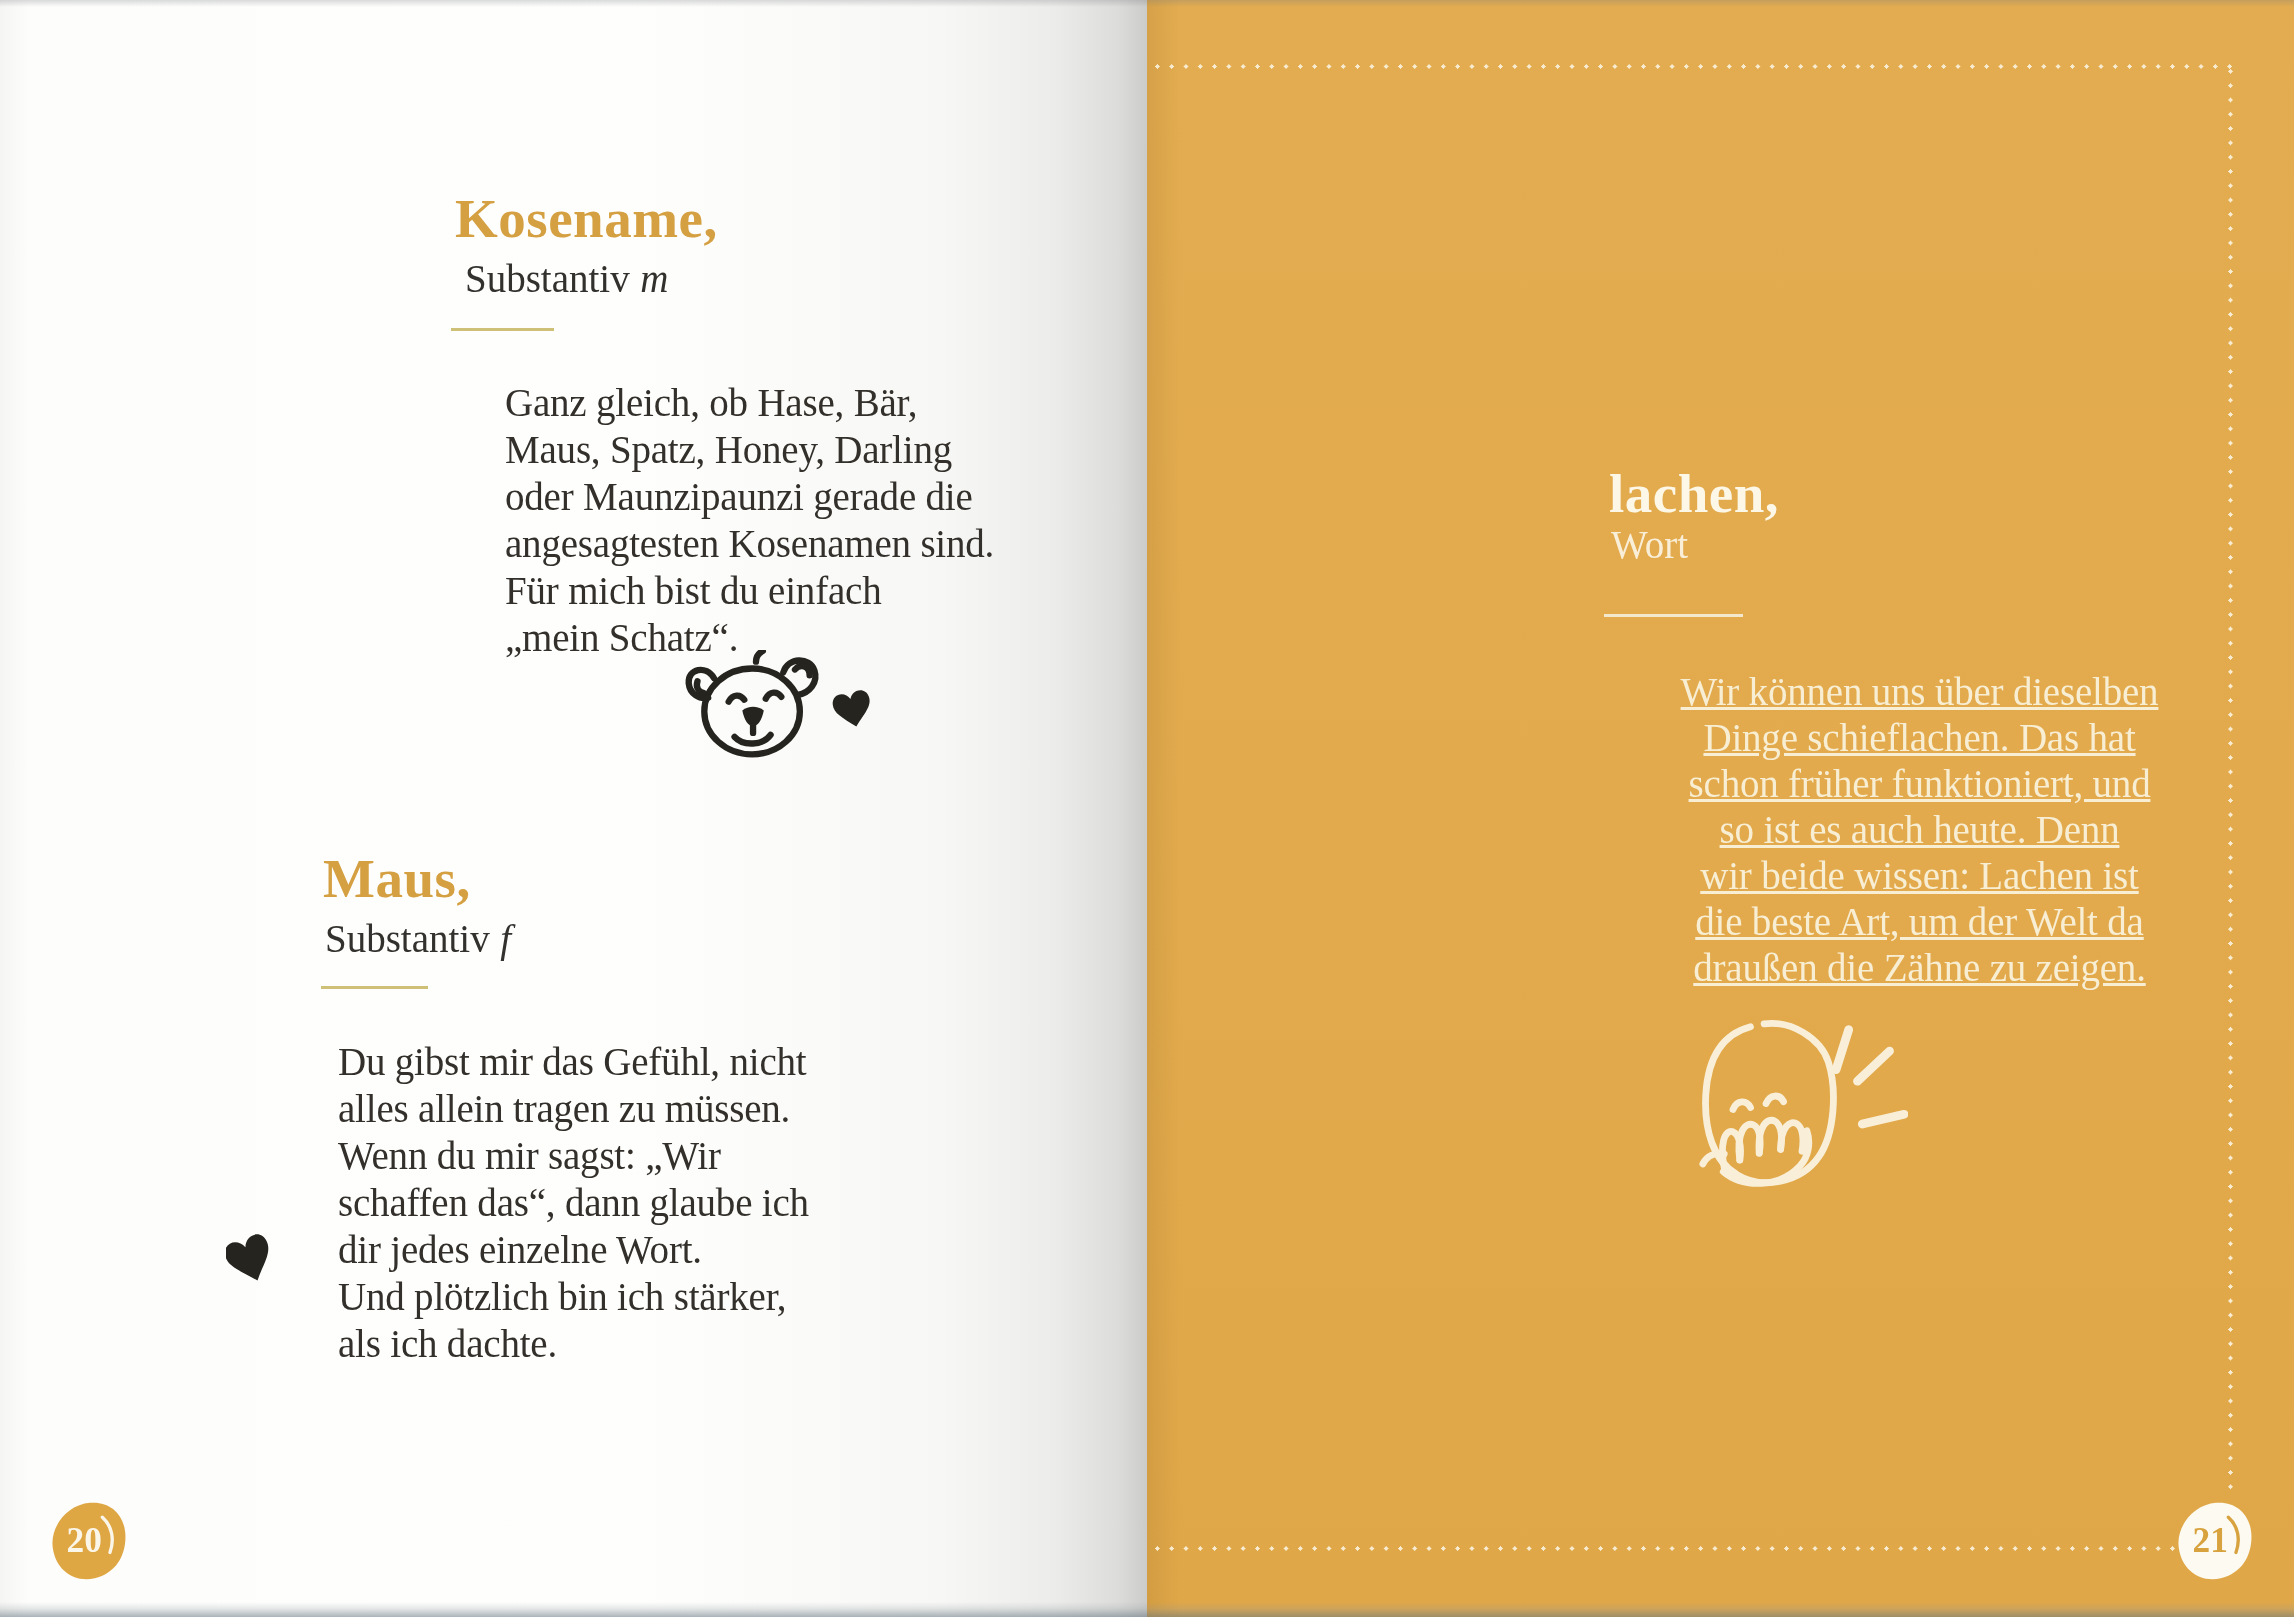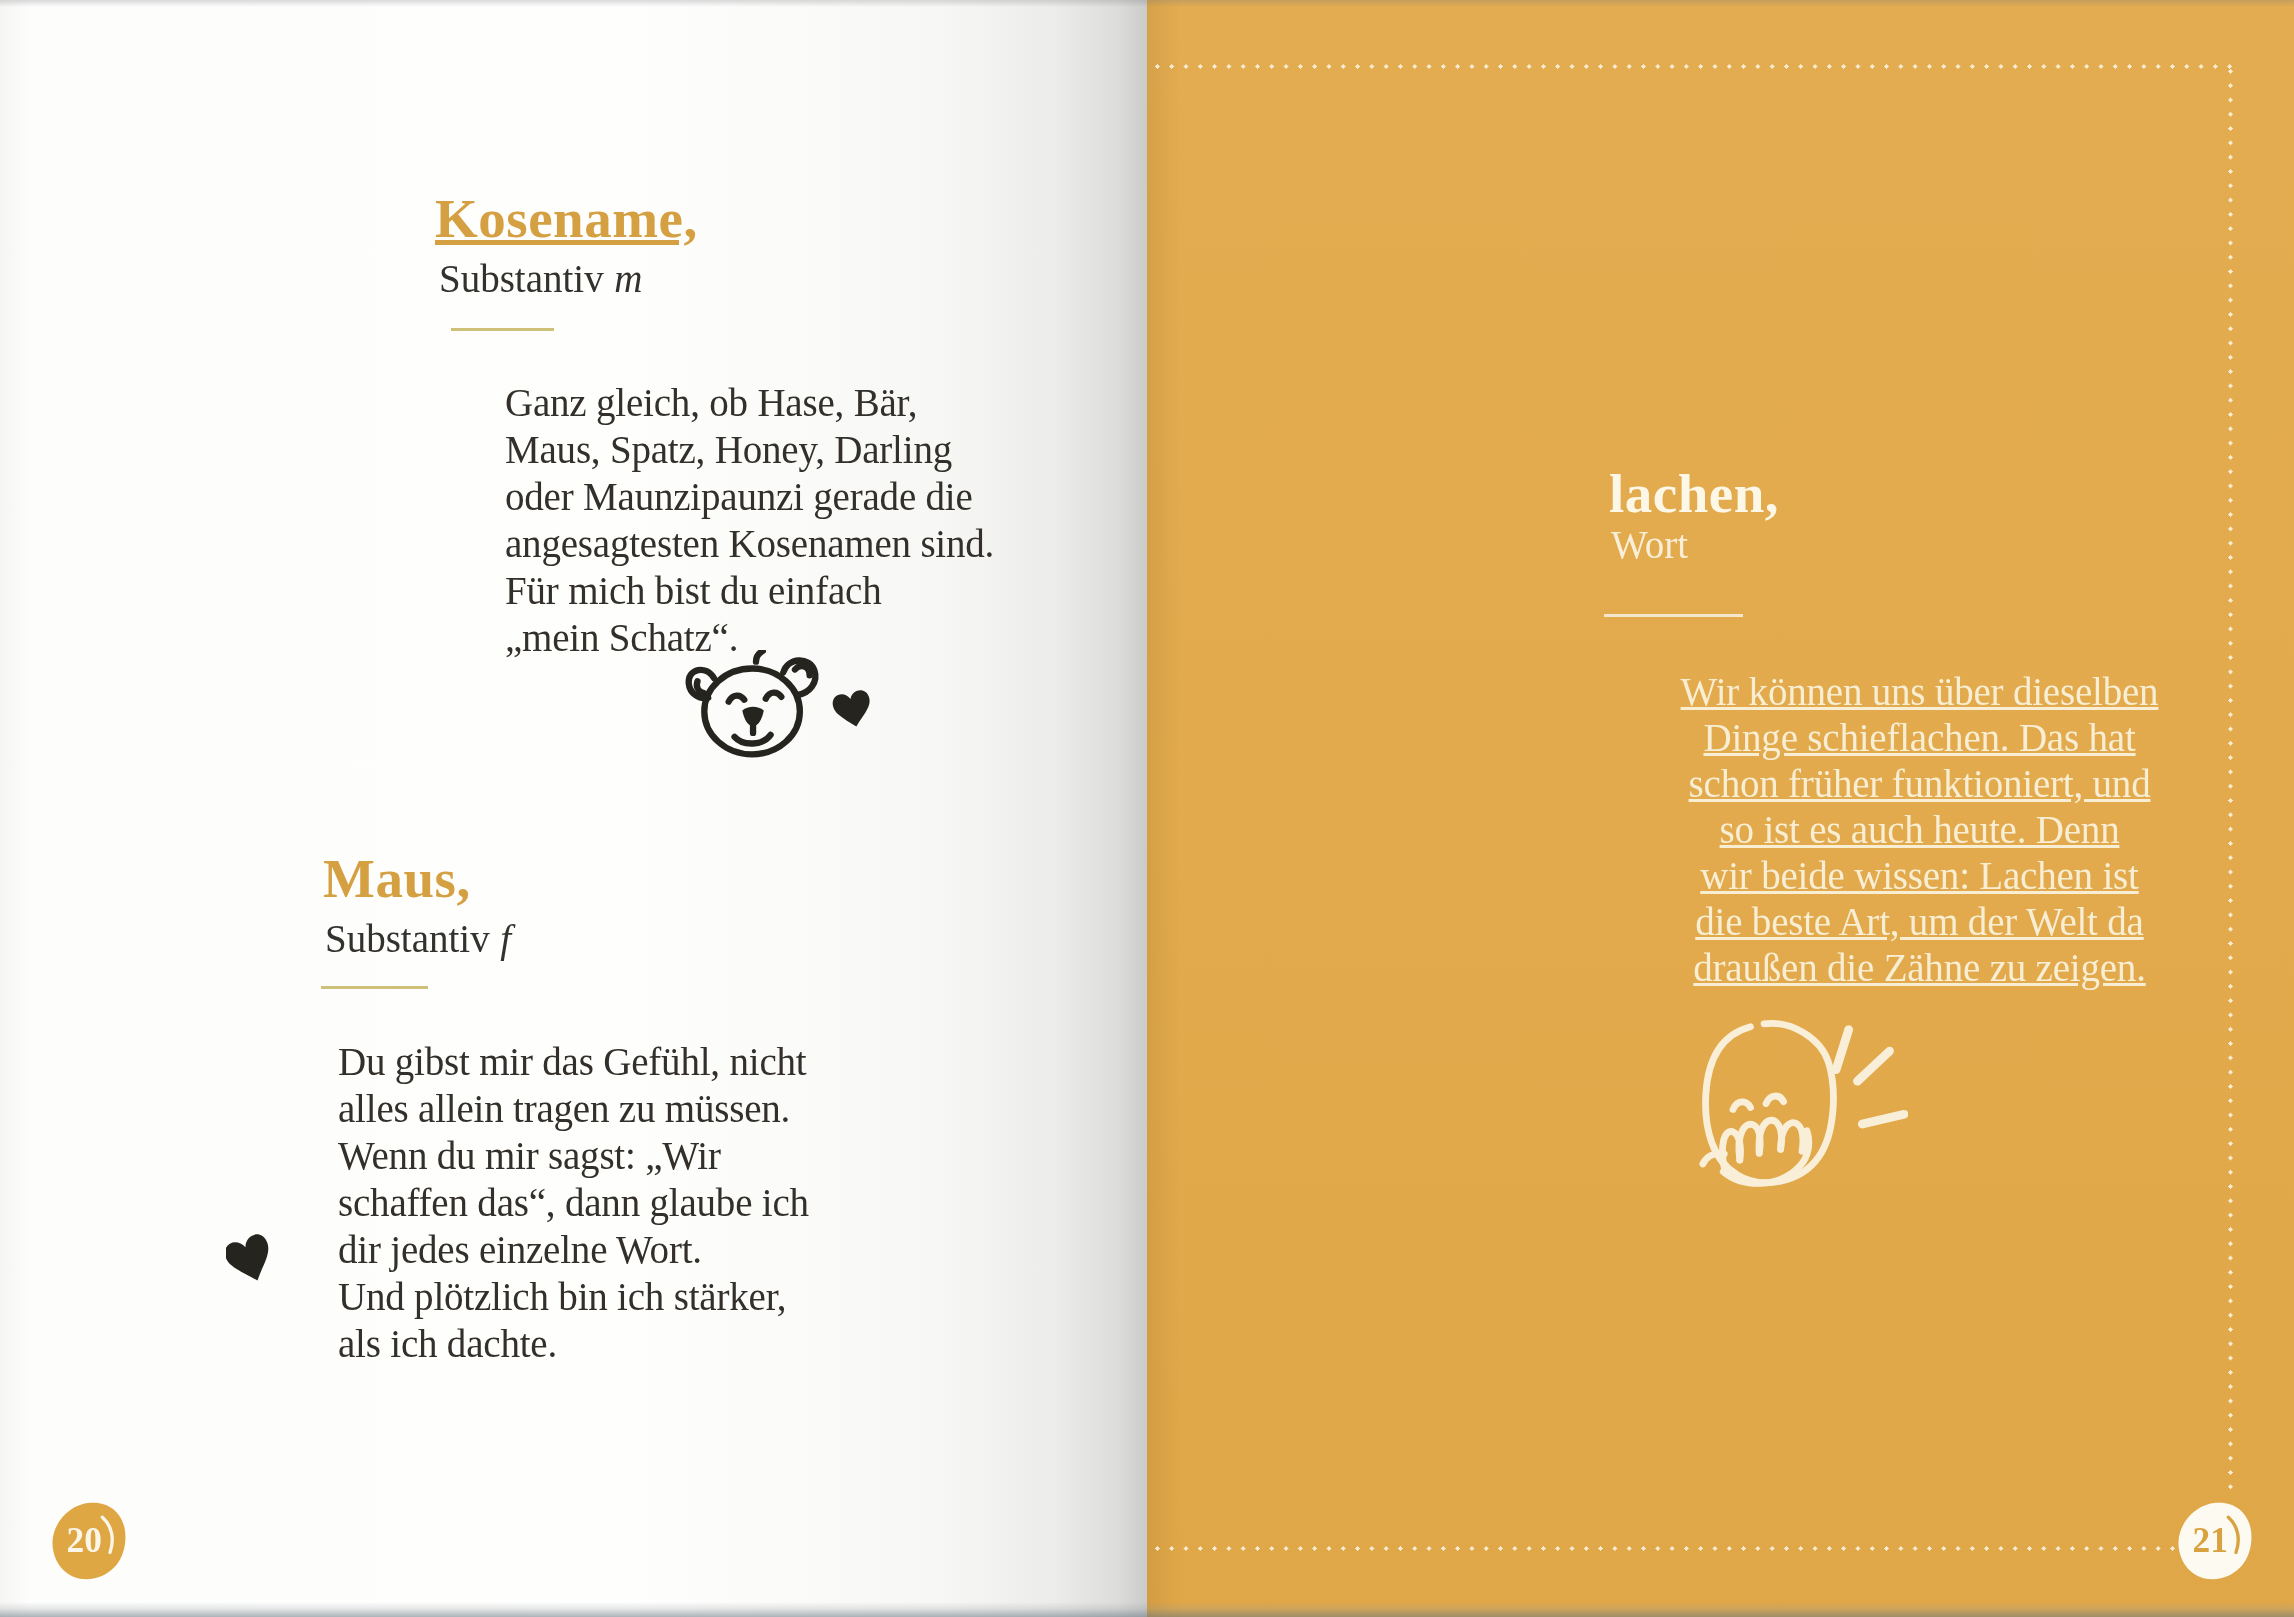--- a/index.html
+++ b/index.html
@@ -78,22 +78,22 @@
     font-family:"Liberation Serif", serif;font-weight:bold;font-size:37px;
   }
 </style>
 </head>
 <body>
 
 <div class="spread">
 
   <div class="page-left">
 
-    <div class="entry-word gold" style="left:435px;top:191px;text-decoration:underline;">Kosename,</div>
-    <div class="entry-pos" style="left:439px;top:258px;">
+    <div class="entry-word gold" style="left:455px;top:191px;">Kosename,</div>
+    <div class="entry-pos" style="left:465px;top:258px;">
       <span>Substantiv</span><span class="gender">m</span>
     </div>
     <div class="entry-divider" style="left:451px;top:328px;width:103px;"></div>
     <div class="entry-body" style="left:465px;top:379px;width:612px;margin-left:40px;">Ganz gleich, ob Hase, Bär,
 Maus, Spatz, Honey, Darling
 oder Maunzipaunzi gerade die
 angesagtesten Kosenamen sind.
 Für mich bist du einfach
 „mein Schatz“.</div>
 

